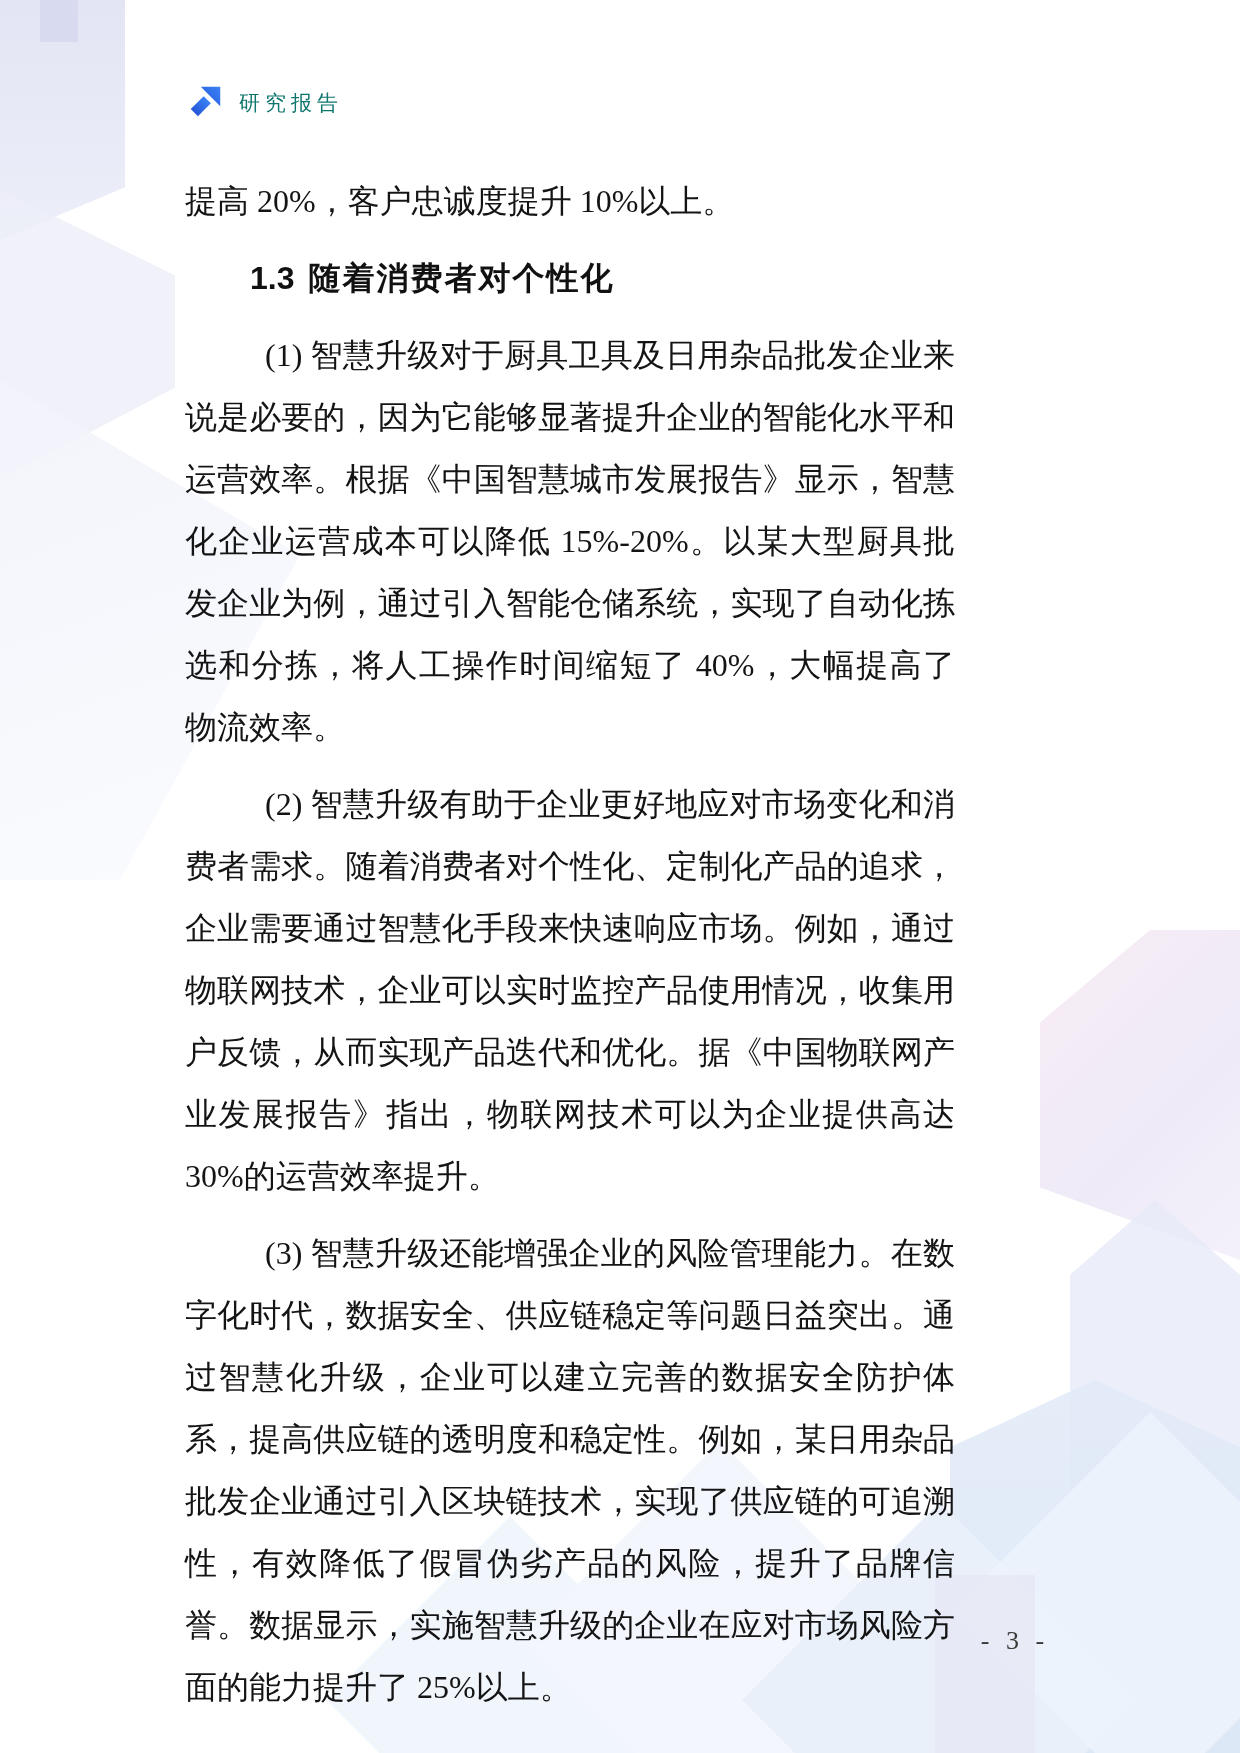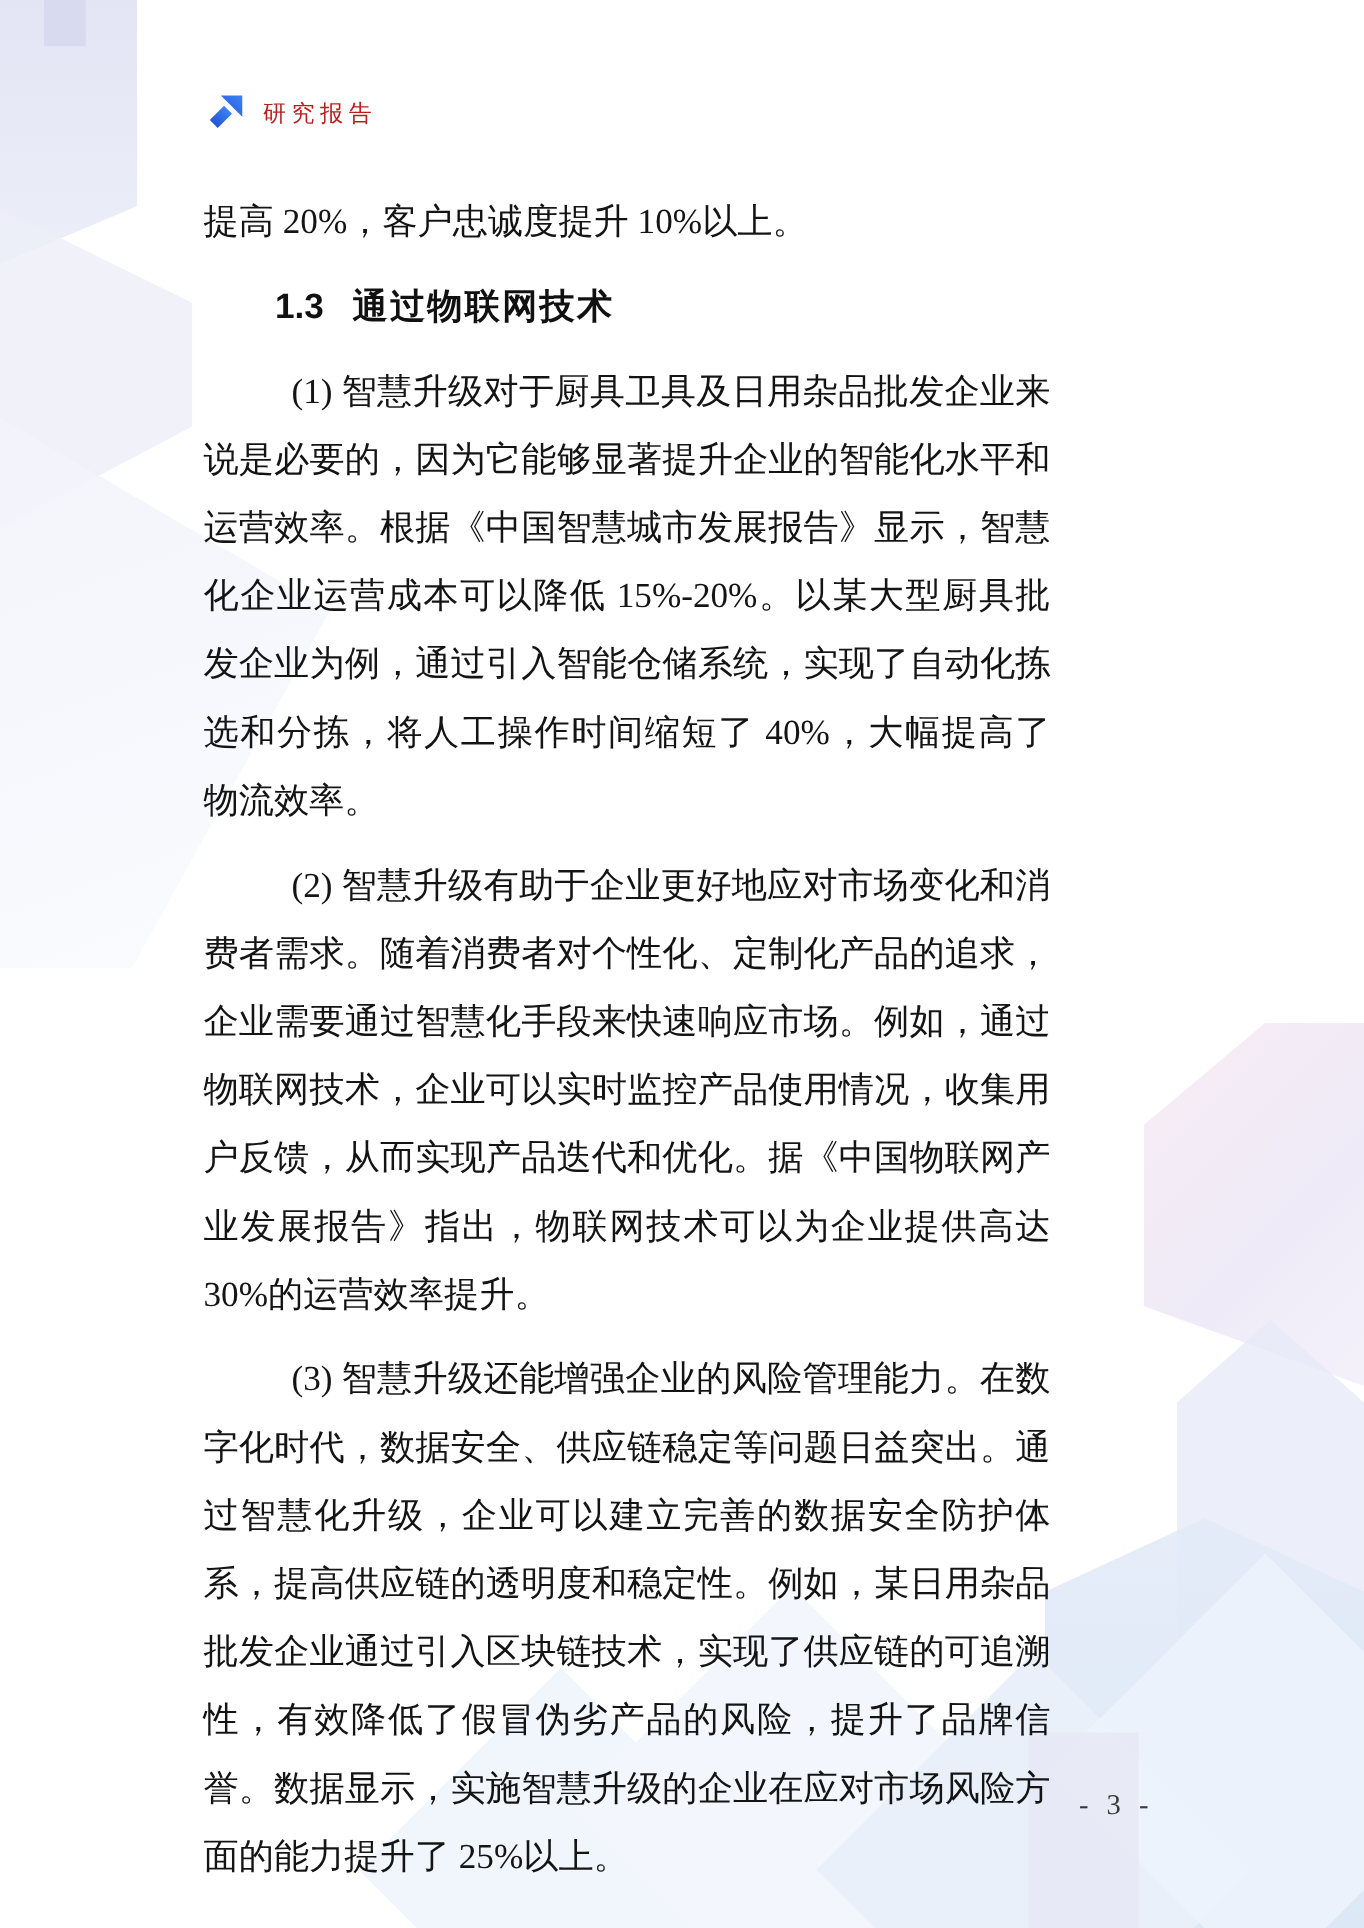--- a/index.html
+++ b/index.html
@@ -34,38 +34,38 @@
   .bd3{left:800px;top:1560px;width:280px;height:280px;background:#e9f0fa;transform:rotate(45deg);}
   .bd4{left:1010px;top:1470px;width:280px;height:280px;background:#edf3fb;opacity:.85;transform:rotate(45deg);}
   .b-strip{left:935px;top:1575px;width:100px;height:178px;background:#e6e7f4;opacity:.7;}
   
   .hdr{
     position:absolute;left:186px;top:84px;
     display:flex;align-items:center;gap:16px;z-index:2;
   }
   .logo{width:37px;height:37px;display:block;}
   .logo-label{
-    font-size:21px;color:#b91c1c;letter-spacing:5px;
+    font-size:21px;color:#0f766e;letter-spacing:5px;
     font-family:"Liberation Serif","DejaVu Serif",serif;
   }
   
   .doc{
     position:absolute;left:170px;top:155px;width:800px;z-index:1;
     font-size:32px;line-height:62px;color:#141414;
     text-align:justify;
   }
   .doc p{margin:15px;}
   .doc p.ind{text-indent:80px;}
   .doc h2{
     margin:0;font-size:32px;line-height:62px;font-weight:bold;
     text-indent:80px;color:#111;letter-spacing:2px;
   }
   .hnum{
     font-family:"Liberation Sans","DejaVu Sans",sans-serif;
-    margin-right:26px;letter-spacing:0;
+    margin-right:14px;letter-spacing:0;
   }
   
   .pagenum{
     position:absolute;left:955px;top:1626px;width:120px;z-index:2;
     text-align:center;font-size:26px;color:#3a3a3a;letter-spacing:5px;
   }
 </style>
 </head>
 <body>
 
@@ -94,21 +94,21 @@
       </defs>
       <line x1="9" y1="31" x2="23" y2="17" stroke="url(#lg)" stroke-width="11"></line>
       <polygon points="16,3 37,3 37,24" fill="url(#lg)"></polygon>
     </svg>
     <span class="logo-label">研究报告</span>
   </header>
 
   <main class="doc">
     <p>提高 20%，客户忠诚度提升 10%以上。</p>
     <h2>
-      <span class="hnum">1.3</span><span>通过物联网技术</span>
+      <span class="hnum">1.3</span><span>随着消费者对个性化</span>
     </h2>
     <p class="ind">(1) 智慧升级对于厨具卫具及日用杂品批发企业来说是必要的，因为它能够显著提升企业的智能化水平和运营效率。根据《中国智慧城市发展报告》显示，智慧化企业运营成本可以降低 15%-20%。以某大型厨具批发企业为例，通过引入智能仓储系统，实现了自动化拣选和分拣，将人工操作时间缩短了 40%，大幅提高了物流效率。</p>
     <p class="ind">(2) 智慧升级有助于企业更好地应对市场变化和消费者需求。随着消费者对个性化、定制化产品的追求，企业需要通过智慧化手段来快速响应市场。例如，通过物联网技术，企业可以实时监控产品使用情况，收集用户反馈，从而实现产品迭代和优化。据《中国物联网产业发展报告》指出，物联网技术可以为企业提供高达 30%的运营效率提升。</p>
     <p class="ind">(3) 智慧升级还能增强企业的风险管理能力。在数字化时代，数据安全、供应链稳定等问题日益突出。通过智慧化升级，企业可以建立完善的数据安全防护体系，提高供应链的透明度和稳定性。例如，某日用杂品批发企业通过引入区块链技术，实现了供应链的可追溯性，有效降低了假冒伪劣产品的风险，提升了品牌信誉。数据显示，实施智慧升级的企业在应对市场风险方面的能力提升了 25%以上。</p>
   </main>
 
   <div class="pagenum">- 3 -</div>
 
 </div>
 

